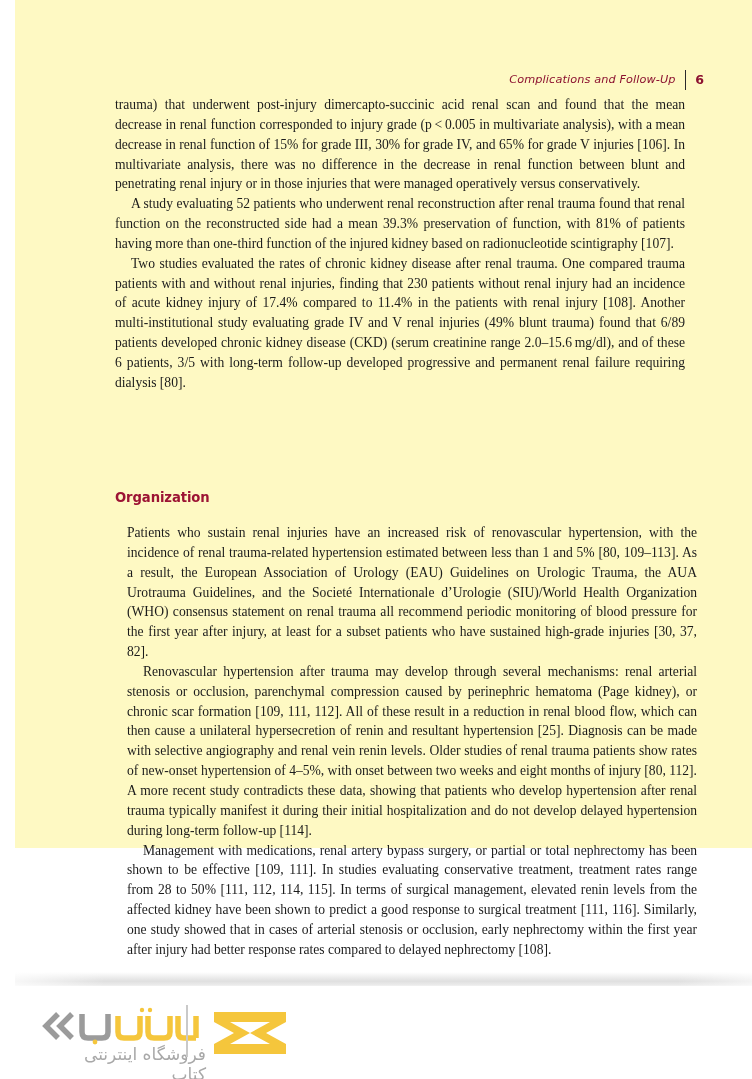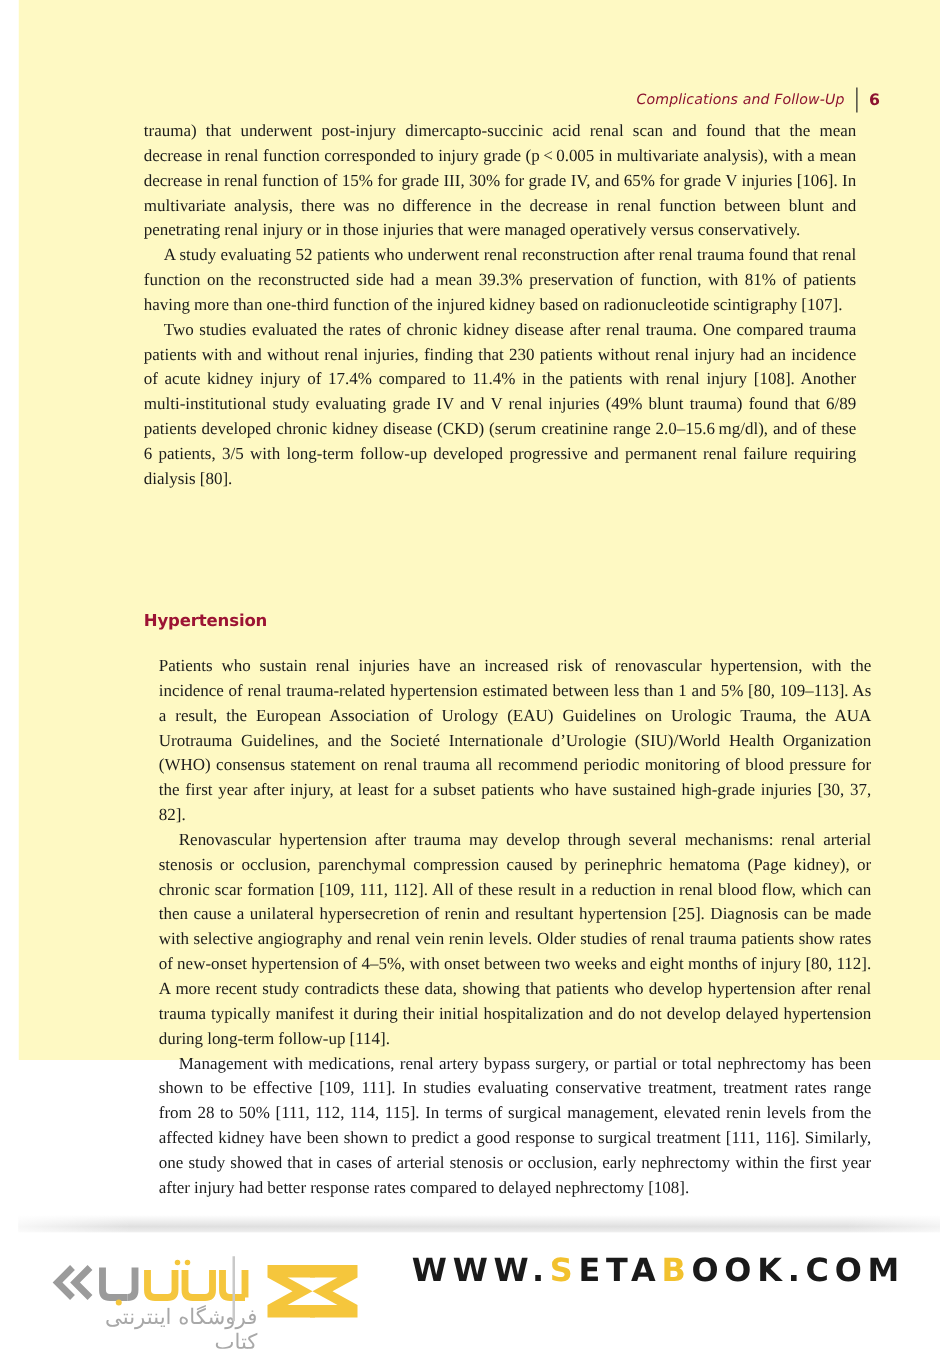--- a/index.html
+++ b/index.html
@@ -216,21 +216,21 @@
     <span class="running-head-rule"></span>
     <span class="running-head-folio">6</span>
   </div>
 
   <div class="text-column">
     <p class="body-par">trauma) that underwent post-injury dimercapto-succinic acid renal scan and found that the mean decrease in renal function corresponded to injury grade (p &lt; 0.005 in multivariate analysis), with a mean decrease in renal function of 15% for grade III, 30% for grade IV, and 65% for grade V injuries [106]. In multivariate analysis, there was no difference in the decrease in renal function between blunt and penetrating renal injury or in those injuries that were managed operatively versus conservatively.</p>
     <p class="body-par indent">A study evaluating 52 patients who underwent renal reconstruction after renal trauma found that renal function on the reconstructed side had a mean 39.3% preservation of function, with 81% of patients having more than one-third function of the injured kidney based on radionucleotide scintigraphy [107].</p>
     <p class="body-par indent">Two studies evaluated the rates of chronic kidney disease after renal trauma. One compared trauma patients with and without renal injuries, finding that 230 patients without renal injury had an incidence of acute kidney injury of 17.4% compared to 11.4% in the patients with renal injury [108]. Another multi-institutional study evaluating grade IV and V renal injuries (49% blunt trauma) found that 6/89 patients developed chronic kidney disease (CKD) (serum creatinine range 2.0–15.6 mg/dl), and of these 6 patients, 3/5 with long-term follow-up developed progressive and permanent renal failure requiring dialysis [80].</p>
   </div>
 
-  <h2 class="section-heading">Hypertension</h2>
+  <h2 class="section-heading">Organization</h2>
 
   <div class="block-after-heading">
     <p class="body-par">Patients who sustain renal injuries have an increased risk of renovascular hypertension, with the incidence of renal trauma-related hypertension estimated between less than 1 and 5% [80, 109–113]. As a result, the European Association of Urology (EAU) Guidelines on Urologic Trauma, the AUA Urotrauma Guidelines, and the Societé Internationale d’Urologie (SIU)/World Health Organization (WHO) consensus statement on renal trauma all recommend periodic monitoring of blood pressure for the first year after injury, at least for a subset patients who have sustained high-grade injuries [30, 37, 82].</p>
     <p class="body-par indent">Renovascular hypertension after trauma may develop through several mechanisms: renal arterial stenosis or occlusion, parenchymal compression caused by perinephric hematoma (Page kidney), or chronic scar formation [109, 111, 112]. All of these result in a reduction in renal blood flow, which can then cause a unilateral hypersecretion of renin and resultant hypertension [25]. Diagnosis can be made with selective angiography and renal vein renin levels. Older studies of renal trauma patients show rates of new-onset hypertension of 4–5%, with onset between two weeks and eight months of injury [80, 112]. A more recent study contradicts these data, showing that patients who develop hypertension after renal trauma typically manifest it during their initial hospitalization and do not develop delayed hypertension during long-term follow-up [114].</p>
     <p class="body-par indent">Management with medications, renal artery bypass surgery, or partial or total nephrectomy has been shown to be effective [109, 111]. In studies evaluating conservative treatment, treatment rates range from 28 to 50% [111, 112, 114, 115]. In terms of surgical management, elevated renin levels from the affected kidney have been shown to predict a good response to surgical treatment [111, 116]. Similarly, one study showed that in cases of arterial stenosis or occlusion, early nephrectomy within the first year after injury had better response rates compared to delayed nephrectomy [108].</p>
   </div>
 
   <div class="page-bottom-shadow"></div>
 </div>
 
@@ -267,16 +267,13 @@
 <div class="brand-divider"></div>
 
 <div class="brand-mark">
   <svg viewBox="0 0 84 54" width="84" height="54" aria-hidden="true">
     <path d="M6,6 L44,6 L44,16 L22,16 L42,27 L22,38 L44,38 L44,48 L6,48 L6,38 L26,27 L6,16 Z" fill="#f5c63c" transform="translate(0,0)"></path>
     <path d="M40,6 L78,6 L78,16 L58,27 L78,38 L78,48 L40,48 L40,38 L62,38 L42,27 L62,16 L40,16 Z" fill="#f5c63c"></path>
   </svg>
 </div>
 
 <div class="brand-right">
-  <div class="brand-right-url">
-    <span>WWW.</span><span class="hl">S</span><span>ETA</span><span class="hl">B</span><span>OOK.COM</span>
-  </div>
 </div>
 
 </body></html>

